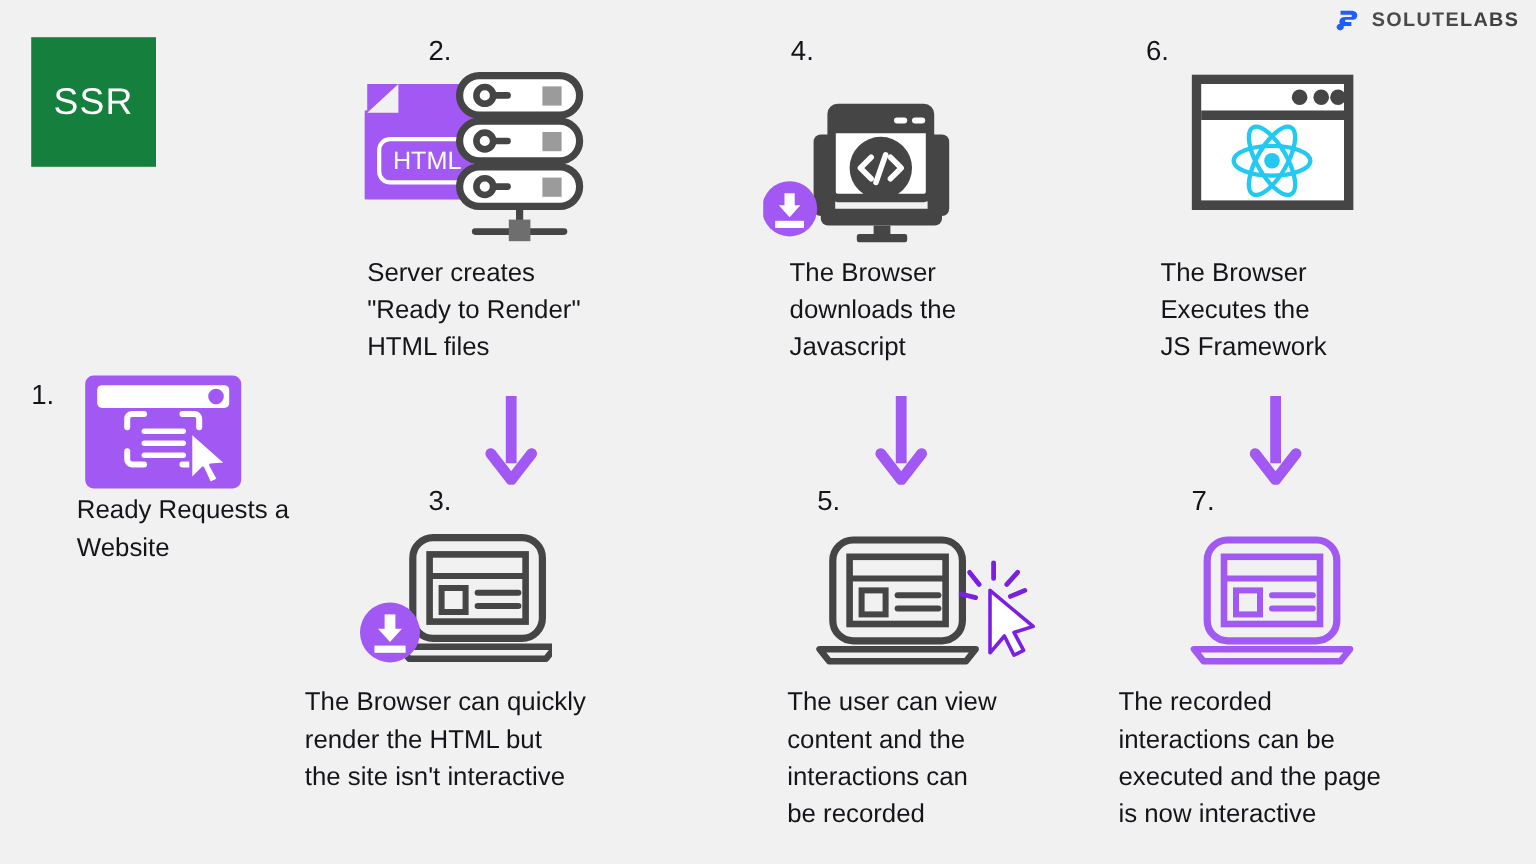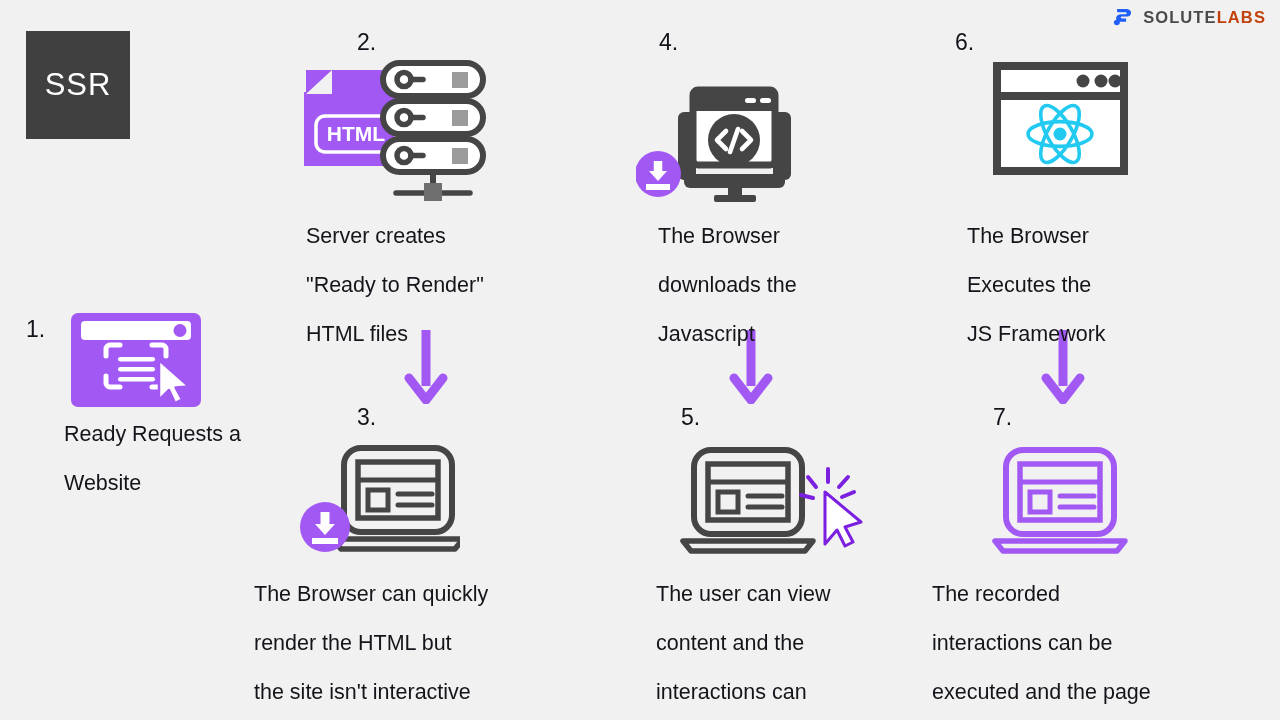--- a/index.html
+++ b/index.html
@@ -22,67 +22,67 @@
     top: 6px; right: 14px;
     display: flex; align-items: center; gap: 8px;
   }
   #brand .mark { width: 22px; height: 22px; display: block; }
   #brand .wordmark {
     font-size: 16.5px;
     letter-spacing: 1.1px;
     font-weight: 700;
   }
   #brand .wm-a { color: #4a4a4a; }
-  #brand .wm-b { color: #c2410c; }
+  #brand .wm-b { color: #404040; }
 
   
   #ssr-badge {
     left: 26px; top: 31px;
     width: 104px; height: 108px;
-    background: #404040;
+    background: #15803d;
     display: flex; align-items: center; justify-content: center;
   }
   #ssr-badge span {
     color: #ffffff;
     font-size: 31px;
     letter-spacing: 1px;
   }
 
   
   .step-num {
     font-size: 23px;
     color: #15141a;
     line-height: 1;
   }
 
   
   .caption {
     font-size: 21.5px;
-    line-height: 49px;
+    line-height: 31px;
     color: #15141a;
     white-space: pre-line;
   }
 
   
   .arrow { width: 44px; height: 76px; display: block; }
 
   
   .icon-svg { display: block; }
 
   
   #n1 { left: 26px;  top: 318px; }
   #n2 { left: 357px; top: 31px; }
   #n3 { left: 357px; top: 406px; }
   #n4 { left: 659px; top: 31px; }
   #n5 { left: 681px; top: 406px; }
   #n6 { left: 955px; top: 31px; }
   #n7 { left: 993px; top: 406px; }
 
   #icon1 { left: 70px;  top: 312px; }
-  #icon2 { left: 300px; top: 56px; font-weight: bold; }
+  #icon2 { left: 300px; top: 56px; }
   #icon3 { left: 300px; top: 440px; }
   #icon4 { left: 636px; top: 62px; }
   #icon5 { left: 680px; top: 442px; }
   #icon6 { left: 993px; top: 62px; }
   #icon7 { left: 988px; top: 442px; }
 
   #cap1 { left: 64px;  top: 410px; width: 250px; }
   #cap2 { left: 306px; top: 212px; width: 300px; }
   #cap3 { left: 254px; top: 570px; width: 330px; }
   #cap4 { left: 658px; top: 212px; width: 280px; }

